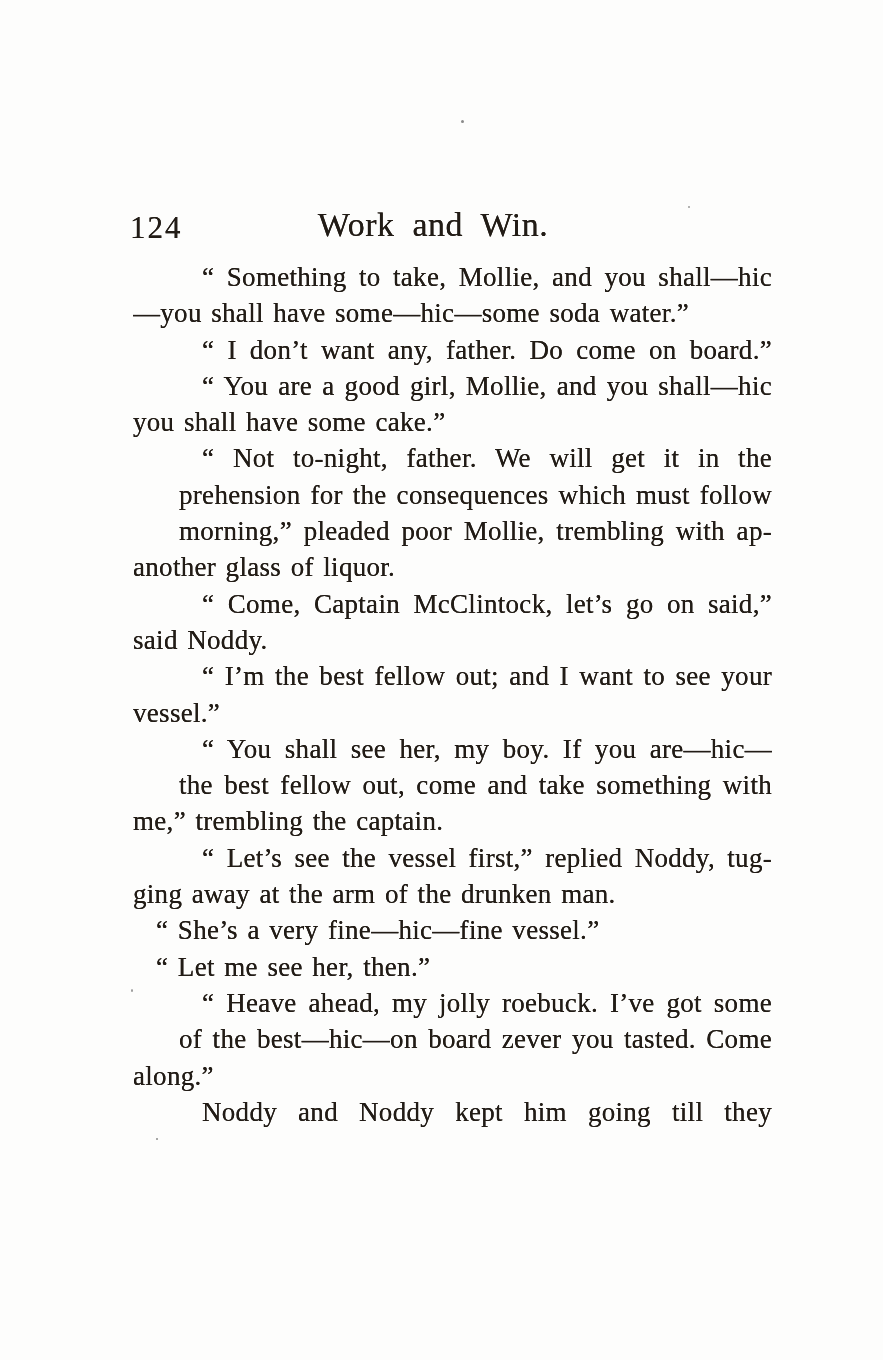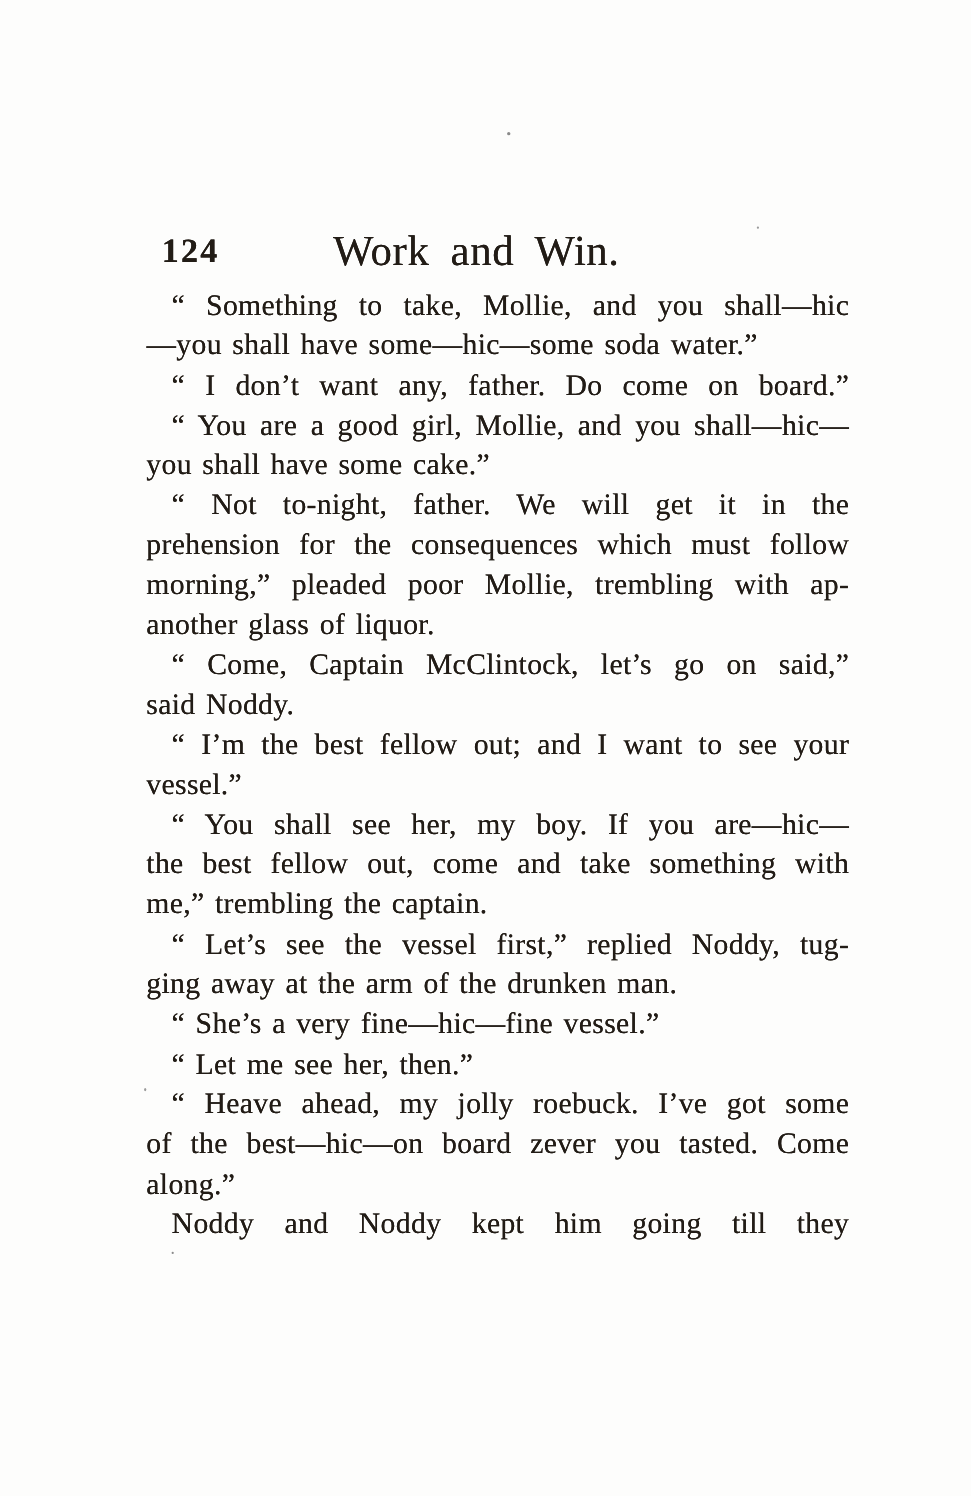--- a/index.html
+++ b/index.html
@@ -22,33 +22,32 @@
   
   .header {
     position: absolute;
     top: 204px;
     left: 0;
     width: 883px;
     height: 42px;
   }
   .pagenum {
     position: absolute;
-    left: 147px;
+    left: 130px;
     top: 6px;
     font-size: 31px;
     letter-spacing: 2px;
     text-shadow: 0 0 0.6px currentColor;
-    font-weight: bold;
   }
   .running-title {
     position: absolute;
     left: 433px;
     top: 2px;
     transform: translateX(-50%);
-    font-size: 39px;
+    font-size: 34px;
     word-spacing: 9px;
     letter-spacing: 0.5px;
     white-space: nowrap;
     text-shadow: 0 0 0.6px currentColor;
   }
   
   .page-text {
     position: absolute;
     left: 133px;
     top: 259px;
@@ -62,20 +61,21 @@
     height: 36.3px;
     overflow: hidden;
     word-spacing: 2.5px;
     white-space: normal;
   }
   .line.first {
     text-indent: 23px;
   }
   .line.fill {
     text-align: justify;
+    margin-left: 46px;
   }
   .line.fill::after {
     content: "";
     display: inline-block;
     width: 100%;
     height: 0;
     vertical-align: top;
   }
   
   .speck {

